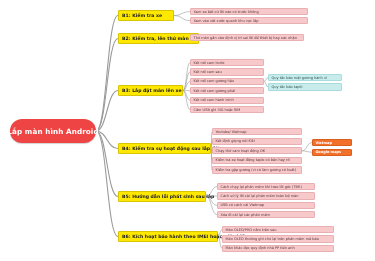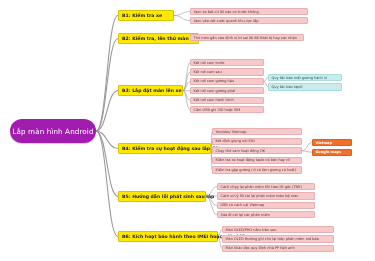--- a/index.html
+++ b/index.html
@@ -4,22 +4,22 @@
 <style>
   html,body{margin:0;padding:0;background:#ffffff;}
   body{width:375px;height:261px;overflow:hidden;
        font-family:"DejaVu Sans","Liberation Sans",sans-serif;}
   #canvas{position:relative;width:375px;height:261px;}
   svg.links{position:absolute;left:0;top:0;width:375px;height:261px;pointer-events:none;}
 
   .node{position:absolute;box-sizing:border-box;white-space:nowrap;
         display:flex;align-items:center;}
 
-  .root{background:#a21caf;color:#ffffff;border-radius:12px;
-        font-size:7.2px;font-weight:normal;letter-spacing:.1px;
+  .root{background:#ef4444;color:#ffffff;border-radius:12px;
+        font-size:7.2px;font-weight:bold;letter-spacing:.1px;
         padding:0 7px;justify-content:center;
         box-shadow:0 1px 1px rgba(0,0,0,.18);}
 
   .lvl1{background:#ffe800;border:0.6px solid #d8c400;color:#222222;
         font-size:4.6px;font-weight:bold;padding:0 3px;border-radius:1px;}
 
   .lvl2{background:#f7c9cb;border:0.5px solid #e8b0b3;color:#5a3a3c;
         font-size:3.5px;padding:0 2.5px;border-radius:1px;}
 
   .lvl3{background:#c8ecec;border:0.5px solid #a9dcdc;color:#2d5555;

